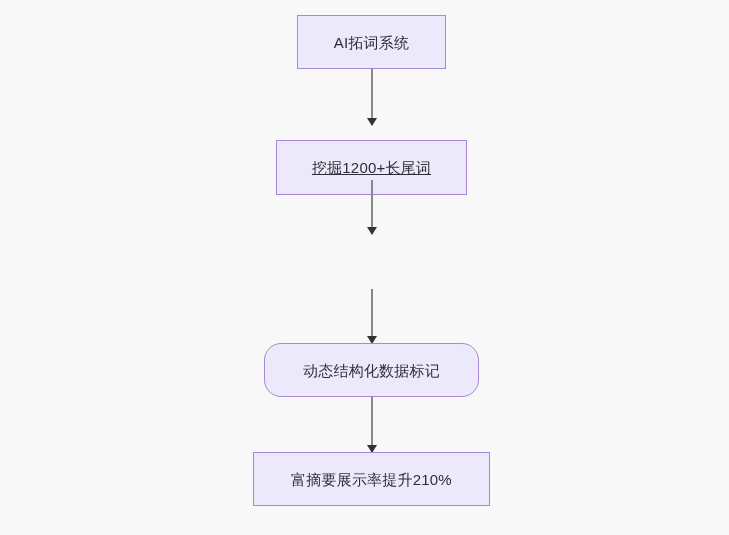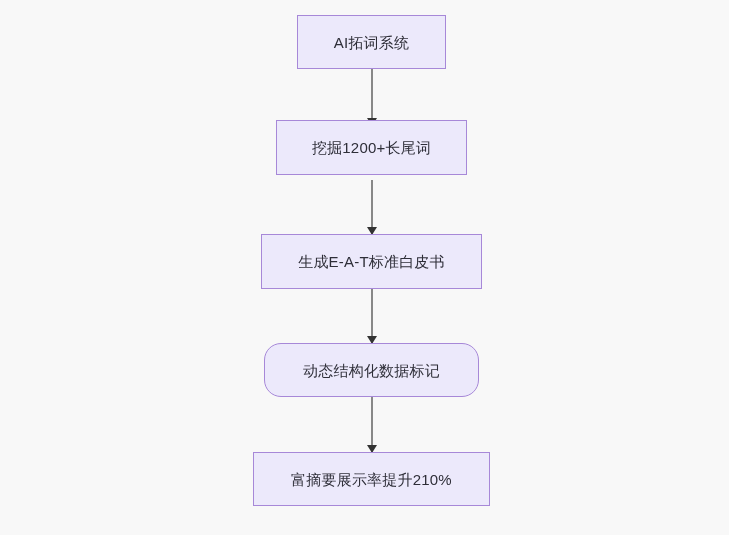--- a/index.html
+++ b/index.html
@@ -35,21 +35,21 @@
     white-space: nowrap;
     user-select: none;
   }
 
   .node-label {
     display: block;
   }
 
   
   .node-1 { left: 297px; top: 15px;  width: 149px; height: 54px; }
-  .node-2 { left: 276px; top: 120px; width: 191px; height: 55px; }
+  .node-2 { left: 276px; top: 140px; width: 191px; height: 55px; text-decoration: underline; }
   .node-3 { left: 261px; top: 234px; width: 221px; height: 55px; }
   .node-4 { left: 264px; top: 343px; width: 215px; height: 54px; border-radius: 17px; }
   .node-5 { left: 253px; top: 452px; width: 237px; height: 54px; text-align: center; }
 
   
   .edge {
     position: absolute;
     left: 368px;
     width: 8px;
   }
@@ -93,23 +93,20 @@
 
   <div class="node node-2">
     <span class="node-label">挖掘1200+长尾词</span>
   </div>
 
   <div class="edge edge-2">
     <div class="edge-line"></div>
     <div class="edge-arrow"></div>
   </div>
 
-  <div class="node node-3">
-    <span class="node-label">生成E-A-T标准白皮书</span>
-  </div>
 
   <div class="edge edge-3">
     <div class="edge-line"></div>
     <div class="edge-arrow"></div>
   </div>
 
   <div class="node node-4">
     <span class="node-label">动态结构化数据标记</span>
   </div>
 

